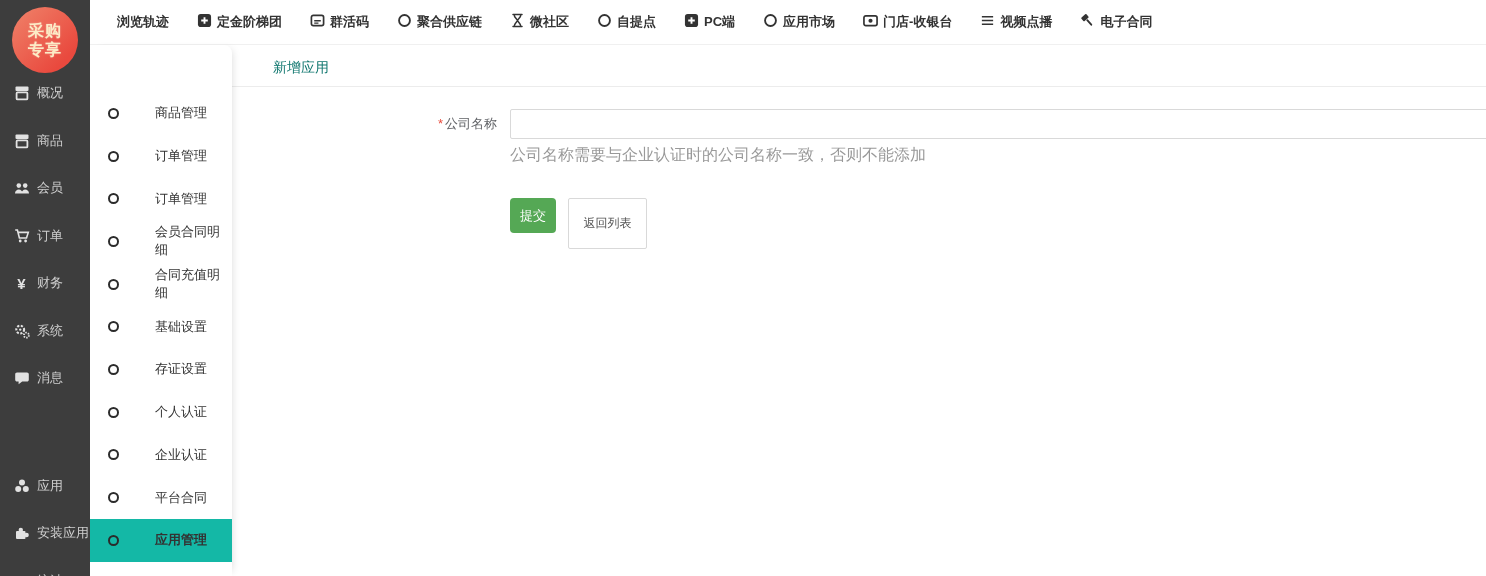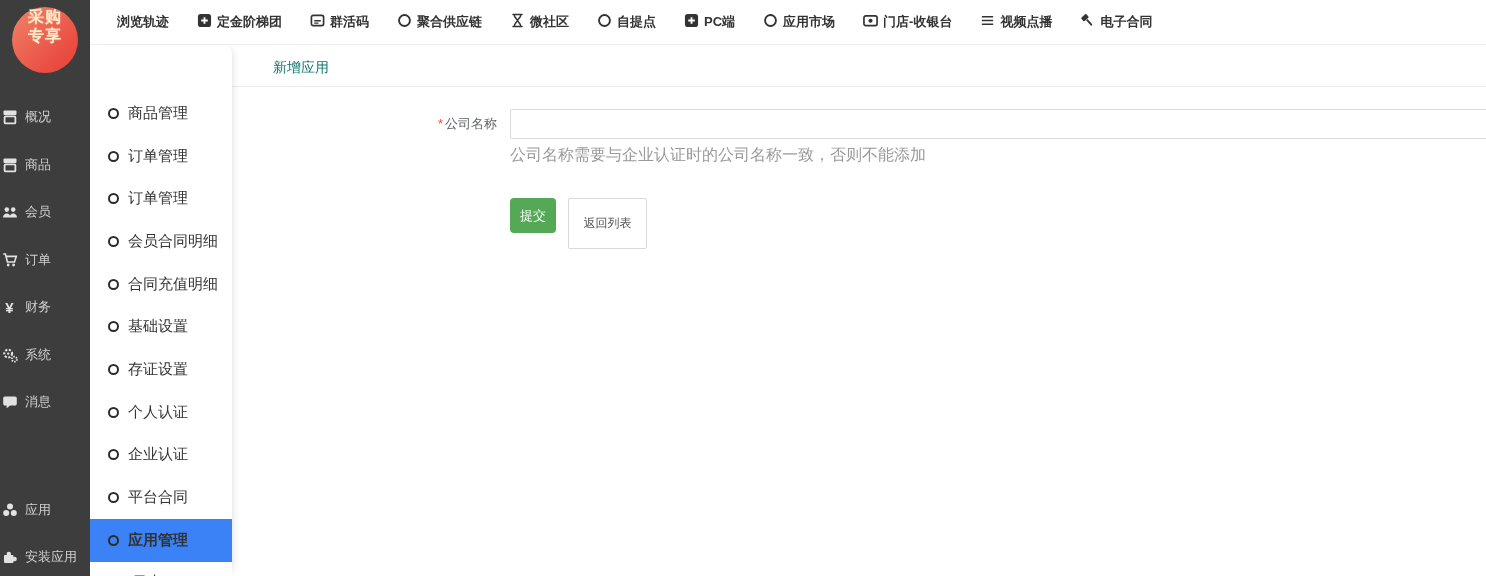--- a/index.html
+++ b/index.html
@@ -4,47 +4,47 @@
 <style>
   * { margin:0; padding:0; box-sizing:border-box; }
   html,body { width:1486px; height:576px; overflow:hidden; background:#fff;
               font-family:"Liberation Sans","DejaVu Sans",sans-serif; }
   .screen { position:relative; width:1486px; height:576px; background:#fff; overflow:hidden; }
 
   
   .dark-sidebar { position:absolute; left:0; top:0; width:90px; height:576px; background:#3d3d3d; z-index:5; }
   .logo { position:absolute; left:12px; top:7px; width:66px; height:66px; border-radius:50%;
           background:linear-gradient(135deg,#f0836a 0%,#e9493e 80%);
-          display:flex; flex-direction:column; align-items:center; 
+          display:flex; flex-direction:column; align-items:center; justify-content:center;
           color:#fcecc6; font-weight:bold; font-size:16px; line-height:19px; letter-spacing:1px;
           text-shadow:0 0 2px rgba(255,255,255,.35); }
   .snav-item { position:absolute; left:0; width:90px; height:30px; display:flex; align-items:center;
-               padding-left:1px; color:#cfcfcf; font-size:13px; cursor:pointer;margin-top:24px; }
+               padding-left:13px; color:#cfcfcf; font-size:13px; cursor:pointer; }
   .snav-item .ico { width:17px; height:16px; margin-right:7px; color:#e2e2e2; flex:none;
                     display:flex; align-items:center; justify-content:center; }
   .snav-item .ico svg { width:16px; height:16px; display:block; }
   .yen-glyph { font-size:15px; font-weight:bold; color:#e2e2e2; }
 
   
   .topnav { position:absolute; left:90px; top:0; right:0; height:45px; background:#fff;
             border-bottom:1px solid #f0f0f0; display:flex; align-items:center;
             padding-left:27px; gap:28px; z-index:1; }
   .topnav-item { display:flex; gap:5px; font-size:13px; font-weight:bold;
                  color:#333; white-space:nowrap; cursor:pointer; }
   .topnav-item svg { width:15px; height:15px; display:block; color:#333; }
 
   
   .submenu { position:absolute; left:90px; top:45px; width:142px; bottom:0; background:#fff;
              border-top-right-radius:8px; z-index:3;
              box-shadow:5px 0 8px -5px rgba(0,0,0,.15); padding-top:47px; }
   .submenu-item { height:42.7px; display:flex; align-items:center; padding-left:18px;
-                  font-size:15px; color:#333; cursor:pointer; }
+                  font-size:13px; color:#333; cursor:pointer;gap:27px; }
   .submenu-item .ring { width:11px; height:11px; border:2px solid #2b2b2b; border-radius:50%;
                         margin-right:9px; flex:none; }
-  .submenu-item.active { background:#3b82f6; font-weight:bold; }
+  .submenu-item.active { background:#14b8a6; font-weight:bold; }
 
   
   .content { position:absolute; left:232px; top:45px; right:0; bottom:0; background:#fff; }
   .page-title { padding:14px 0 0 41px; font-size:14px; color:#0f766e; }
   .title-divider { margin-top:9px; border-bottom:1px solid #ececec; width:100%; }
 
   .form-area { position:absolute; left:0; top:0; right:0; bottom:0; }
   .field-label { position:absolute; left:0; top:63px; width:265px; height:32px; line-height:32px;
                  text-align:right; font-size:13px; color:#606266;padding-left:20px; }
   .req { color:#e84c3d; margin-right:2px; }

